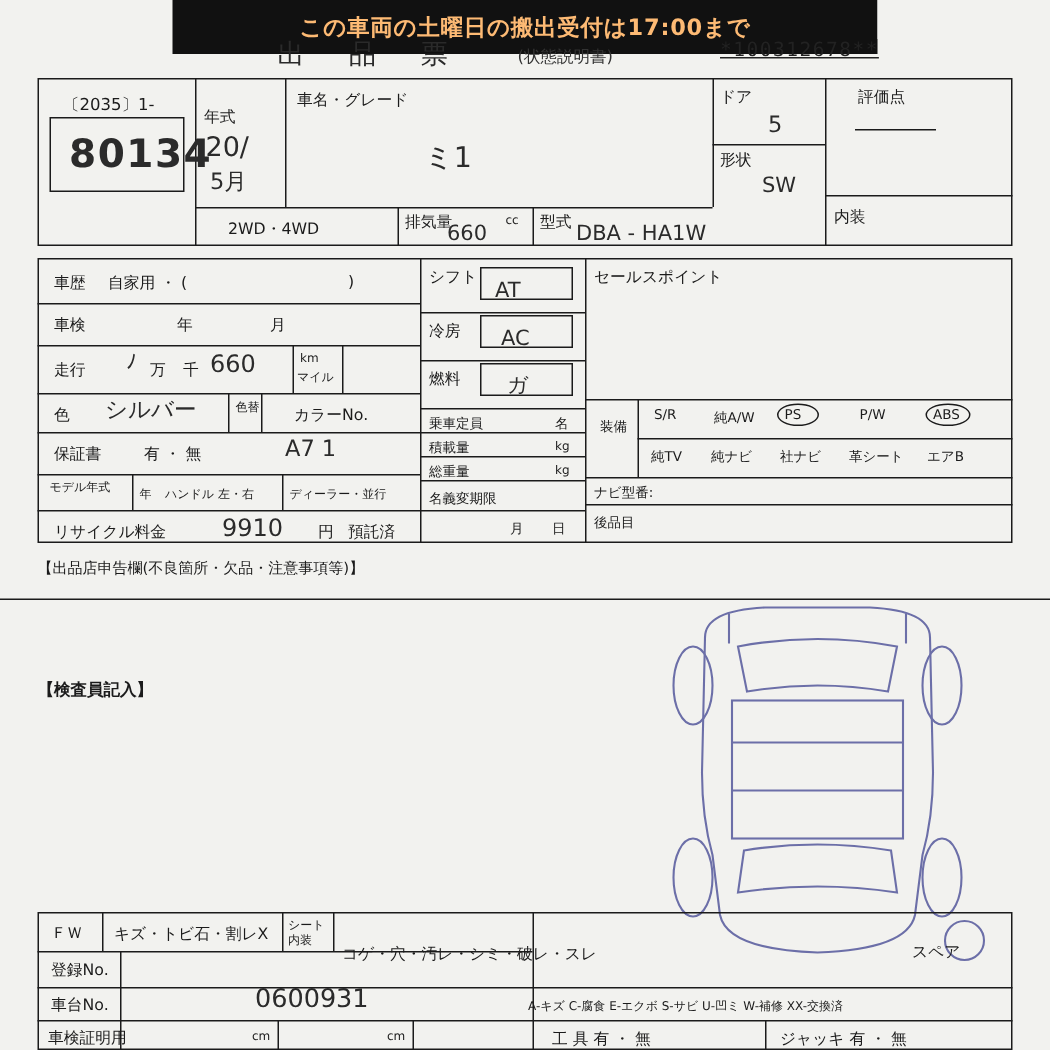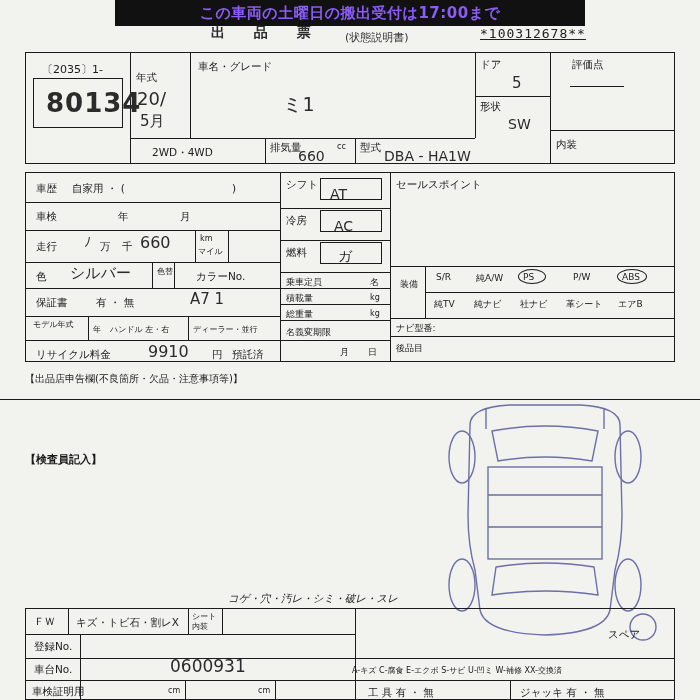--- a/index.html
+++ b/index.html
@@ -8,29 +8,29 @@
     background:#f2f2ef;
     font-family:"DejaVu Sans","Liberation Sans",sans-serif;
     color:#1b1b1b;
     position:relative;
     overflow:hidden;
   }
   .sheet{position:absolute;left:0;top:0;width:700px;height:700px;}
 
   
   .banner{
-    position:absolute;left:115px;top:0;width:470px;height:26px;
-    background:#111;color:#8b5cf6;font-size:15px;font-weight:bold;
+    position:absolute;left:115px;top:0;width:470px;height:36px;
+    background:#111;color:#fdba74;font-size:15px;font-weight:bold;
     display:flex;align-items:center;justify-content:center;letter-spacing:.5px;
   }
   .bannerL{position:absolute;left:0;top:0;width:115px;height:26px;background:#f2f2ef;}
   .bannerR{position:absolute;left:585px;top:0;width:115px;height:26px;background:#f2f2ef;}
 
   .title{
-    position:absolute;left:211px;top:24px;font-size:14px;font-weight:bold;letter-spacing:12px;
+    position:absolute;left:185px;top:24px;font-size:18px;font-weight:normal;letter-spacing:12px;
     color:#2a2a2a;
   }
   .title-sub{position:absolute;left:345px;top:30px;font-size:11px;color:#333;}
   .barcode{position:absolute;left:480px;top:26px;font-size:13px;letter-spacing:1px;color:#222;font-family:"DejaVu Sans Mono","Liberation Mono",monospace;text-decoration:underline;}
 
   
   .bx{position:absolute;border:1px solid #1b1b1b;box-sizing:border-box;}
   .lbl{position:absolute;font-size:10.5px;color:#1b1b1b;}
   .lbl.sm{font-size:9px;}
   .lbl.xs{font-size:8px;}
@@ -252,21 +252,21 @@
   <div class="vline" style="left:222px;top:608px;height:26px;"></div>
   <div class="vline" style="left:80px;top:634px;height:66px;"></div>
   <div class="vline" style="left:355px;top:608px;height:92px;"></div>
   <div class="vline" style="left:510px;top:680px;height:20px;"></div>
   <div class="vline" style="left:185px;top:680px;height:20px;"></div>
   <div class="vline" style="left:275px;top:680px;height:20px;"></div>
 
   <div class="lbl" style="left:34px;top:615px;">ＦＷ</div>
   <div class="lbl" style="left:76px;top:616px;">キズ・トビ石・割レX</div>
   <div class="lbl xs" style="left:192px;top:612px;line-height:10px;width:28px;">シート内装</div>
-  <div class="lbl" style="left:228px;top:592px;font-style:italic;">コゲ・穴・汚レ・シミ・破レ・スレ</div>
+  <div class="lbl" style="left:228px;top:629px;">コゲ・穴・汚レ・シミ・破レ・スレ</div>
 
   <div class="lbl" style="left:34px;top:640px;">登録No.</div>
   <div class="lbl" style="left:34px;top:663px;">車台No.</div>
   <div class="hw" style="left:170px;top:656px;font-size:17px;">0600931</div>
   <div class="lbl" style="left:32px;top:685px;">車検証明用</div>
   <div class="lbl xs" style="left:168px;top:686px;">cm</div>
   <div class="lbl xs" style="left:258px;top:686px;">cm</div>
 
   <div class="lbl xs" style="left:352px;top:665px;">A-キズ  C-腐食  E-エクボ  S-サビ  U-凹ミ  W-補修  XX-交換済</div>
   <div class="lbl" style="left:368px;top:686px;">工 具  有 ・ 無</div>

